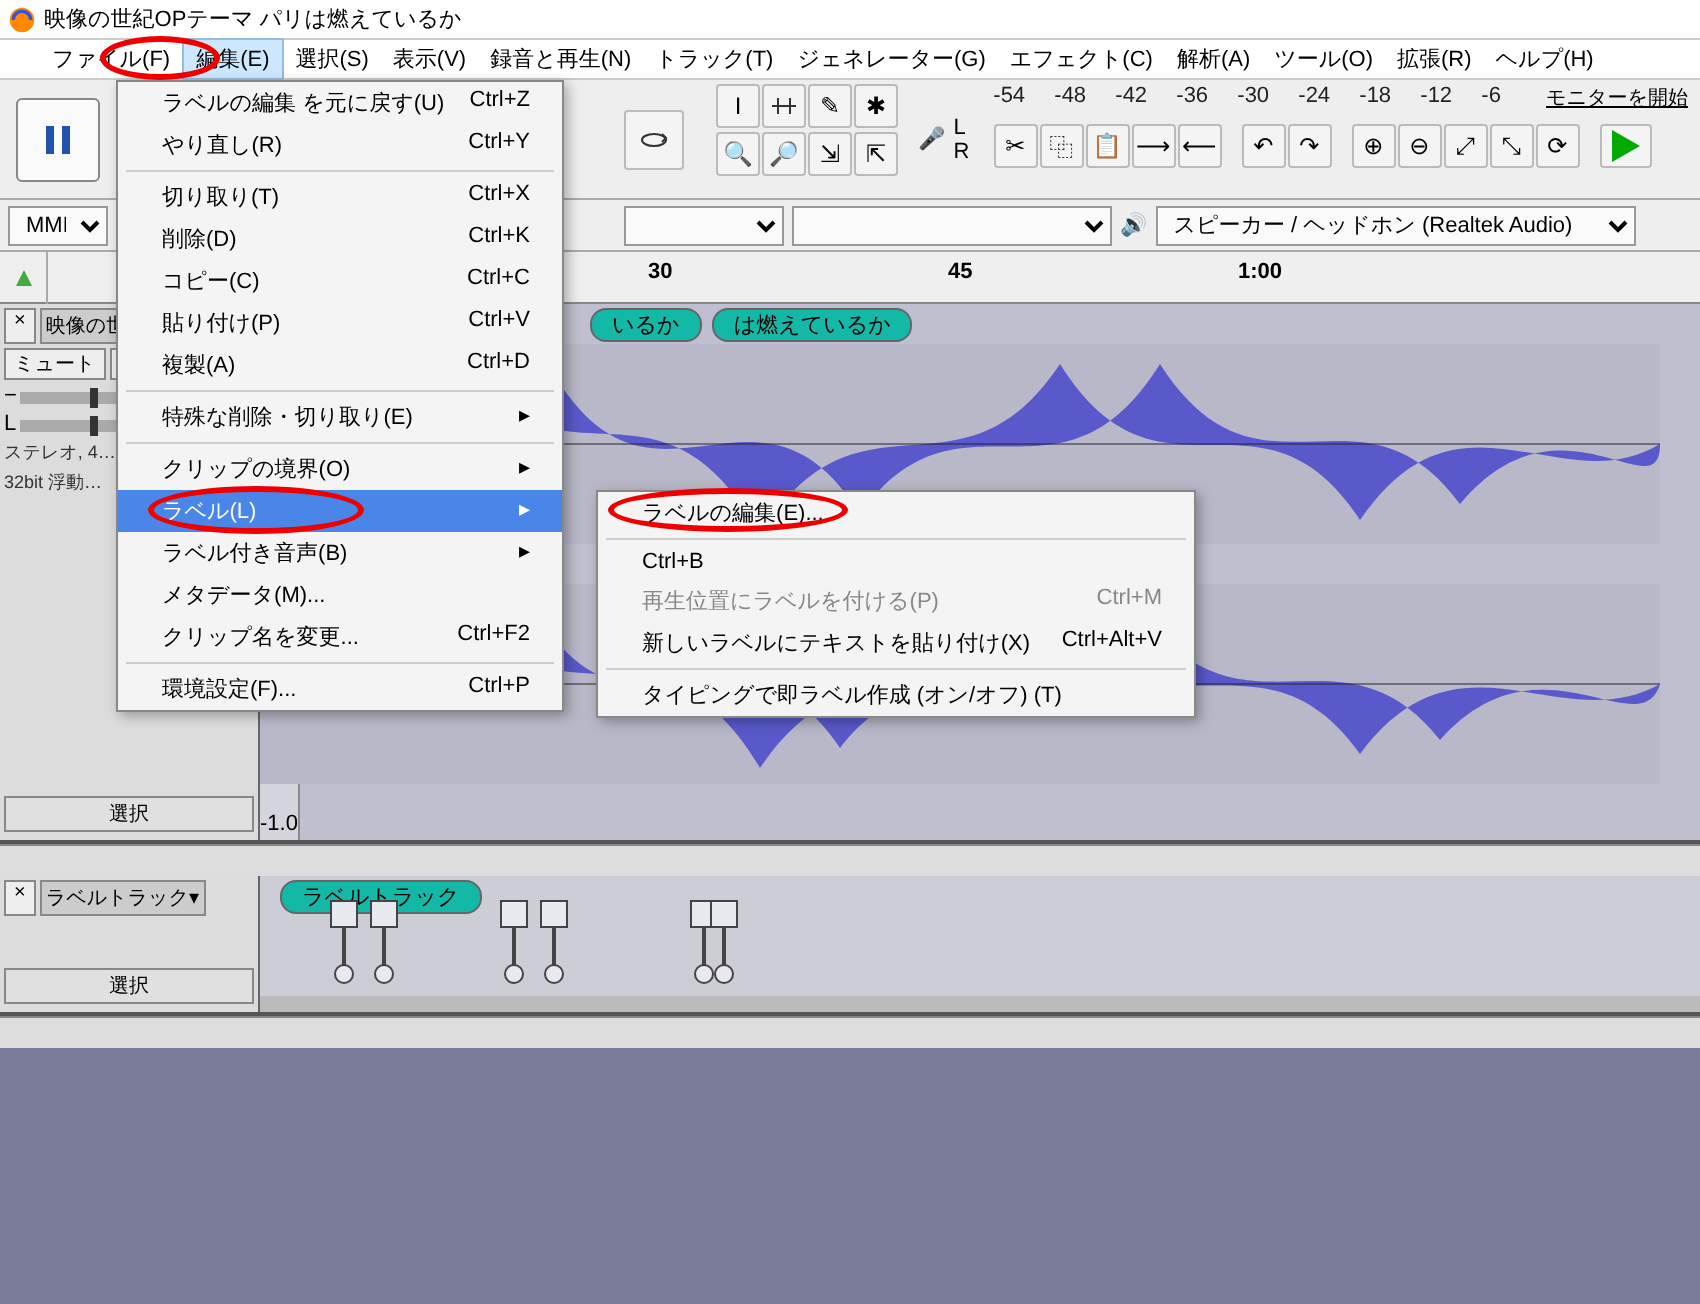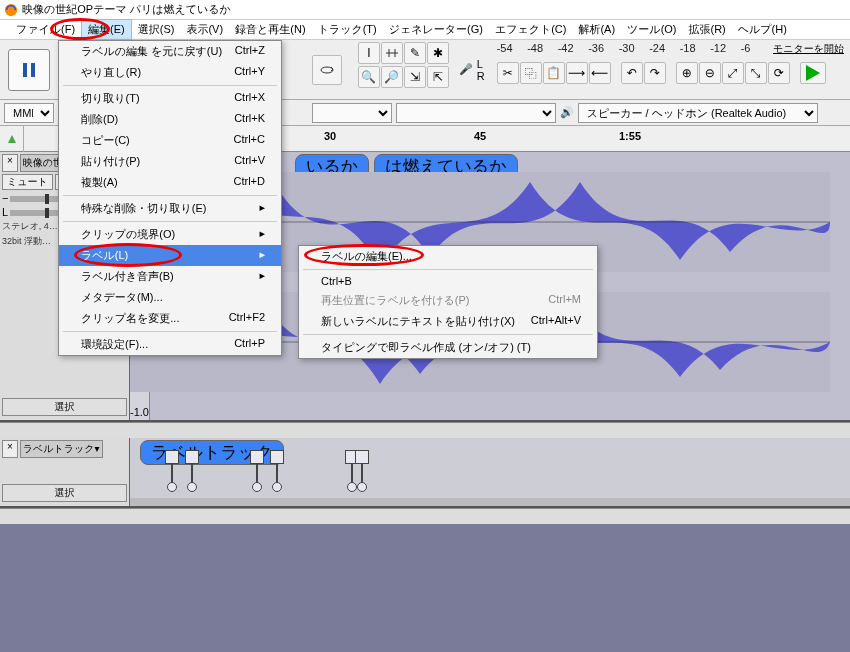--- a/index.html
+++ b/index.html
@@ -1,19 +1,19 @@
 <!DOCTYPE html>
 <html><head>
 <meta charset="utf-8">
 <style>
   * { margin: 0; padding: 0; box-sizing: border-box; font-family: "Segoe UI", "Meiryo", sans-serif; font-size: 11px; }
   body { background: #7a7b99; width: 850px; height: 652px; overflow: hidden; position: relative; }
   .titlebar { background: #fff; height: 20px; display: flex; align-items: center; padding-left: 4px; gap: 4px; border-bottom: 1px solid #ccc; }
   .logo { width: 14px; height: 14px; }
-  .menubar { background: #fff; height: 20px; display: flex; align-items: center; padding-left: 10px; border-bottom: 1px solid #ccc; }
+  .menubar { background: #fff; height: 20px; display: flex; align-items: center; padding-left: 20px; border-bottom: 1px solid #ccc; }
   .menubar .menu-item { padding: 2px 6px; cursor: default; }
   .menubar .menu-item.active { background: #cce8ff; border: 1px solid #99bbdd; }
   .toolbar-area { background: #eeeeee; height: 60px; border-bottom: 1px solid #aaa; display: flex; position: relative; }
   .play-controls { width: 58px; display: flex; align-items: center; justify-content: center; border-right: 1px solid transparent; }
   .pause-btn { width: 42px; height: 42px; background: #fafafa; border: 1px solid #888; border-radius: 3px; display: flex; align-items: center; justify-content: center; }
   .toolbar-group { display: flex; flex-direction: column; padding: 2px 4px; gap: 2px; }
   .tb-row { display: flex; gap: 1px; }
   .tb-btn { width: 22px; height: 22px; background: #f4f4f4; border: 1px solid #bbb; border-radius: 2px; display: flex; align-items: center; justify-content: center; font-size: 12px; }
   .device-bar { background: #eeeeee; height: 26px; border-bottom: 1px solid #aaa; display: flex; align-items: center; padding: 0 4px; gap: 4px; }
   .device-bar select, .device-bar .combo { height: 20px; background: #fafafa; border: 1px solid #999; font-size: 11px; padding: 0 4px; }
@@ -24,21 +24,21 @@
   .tracks-area { background: #c8c8d0; flex: 1; overflow: hidden; }
   .track { display: flex; border-bottom: 2px solid #555; background: #bbb; }
   .track-header { width: 130px; min-width:130px; background: #dcdcdc; border-right: 1px solid #666; font-size: 10px; padding: 2px; }
   .track-header .name { background: #ccc; border: 1px solid #888; padding: 1px 2px; font-size: 10px; overflow:hidden; white-space:nowrap; }
   .track-header .btn-row { display: flex; gap: 2px; margin-top: 2px; }
   .track-header .tbtn { border: 1px solid #888; background: #eee; padding: 0px 4px; font-size: 10px; }
   .track-header .slider { width: 70px; height: 6px; background: #aaa; margin-top: 4px; position:relative; }
   .track-header .slider::after { content:''; position:absolute; width:4px; height:10px; background:#333; left:50%; top:-2px; }
   .info-text { font-size: 9px; color: #333; margin-top: 2px; }
   .track-body { flex: 1; position: relative; background: #bfbfcf; overflow:hidden; }
-  .clip-label { background: #3b82f6; border: 1px solid #666; border-radius: 8px; padding: 0 10px; display: inline-block; font-size: 17px; margin: 2px 0 0 2px; }
+  .clip-label { background: #14b8a6; border: 1px solid #666; border-radius: 8px; padding: 0 10px; display: inline-block; font-size: 11px; margin: 2px 0 0 2px; }
   .waveform { position:absolute; top: 20px; left:0; right:0; height: 100px; }
   .waveform.lower { top: 140px; }
   .sel-btn { margin-top: 4px; border: 1px solid #888; background: #e0e0e0; text-align: center; font-size: 10px; padding:1px; }
   .label-track .track-body { background: #cdcdd5; height: 60px; }
   .label-marker { position: absolute; top: 12px; width: 16px; height: 36px; }
   .label-marker .flag { width: 14px; height: 14px; background: #e8e8f0; border: 1px solid #444; }
   .label-marker .stem { width: 2px; height: 22px; background: #444; margin-left:6px; }
   .label-marker .handle { width: 10px; height: 10px; border: 1px solid #444; border-radius:50%; background:#e8e8f0; margin-left:2px; margin-top:-4px;}
   .scroll-corner { height: 16px; background: #ddd; border-top:1px solid #888; }
   
@@ -170,21 +170,21 @@
 
 <div class="timescale">
   <div class="pin">
       <svg width="12" height="12">
         <polygon points="6,2 10,10 2,10" fill="#4a4"></polygon>
       </svg>
     </div>
   <div class="ruler">
     <span class="tick" style="left:300px">30</span>
     <span class="tick" style="left:450px">45</span>
-    <span class="tick" style="left:595px">1:55</span>
+    <span class="tick" style="left:595px">1:00</span>
   </div>
 </div>
 
 <div class="tracks-area">
 
   <div class="track" style="height:270px">
     <div class="track-header">
       <div style="display:flex;gap:2px;">
         <span class="tbtn">×</span>
         <span class="name">映像の世…</span>

